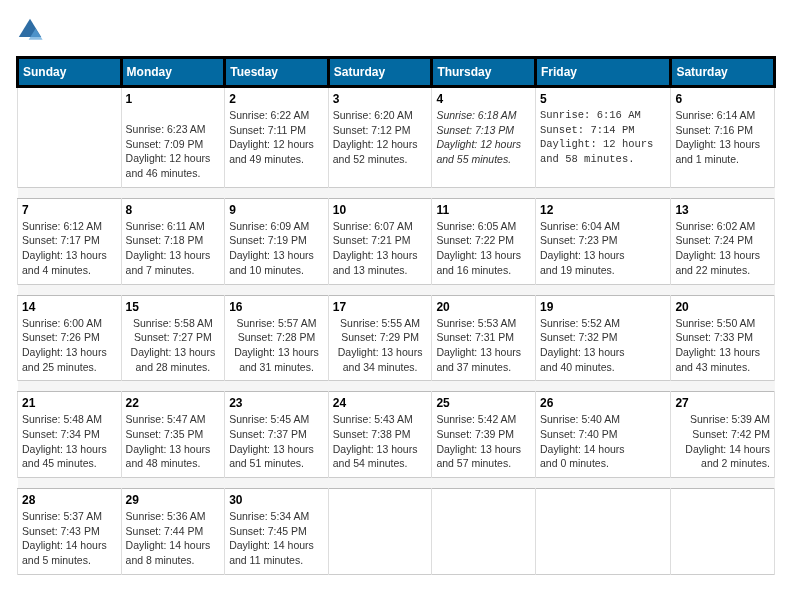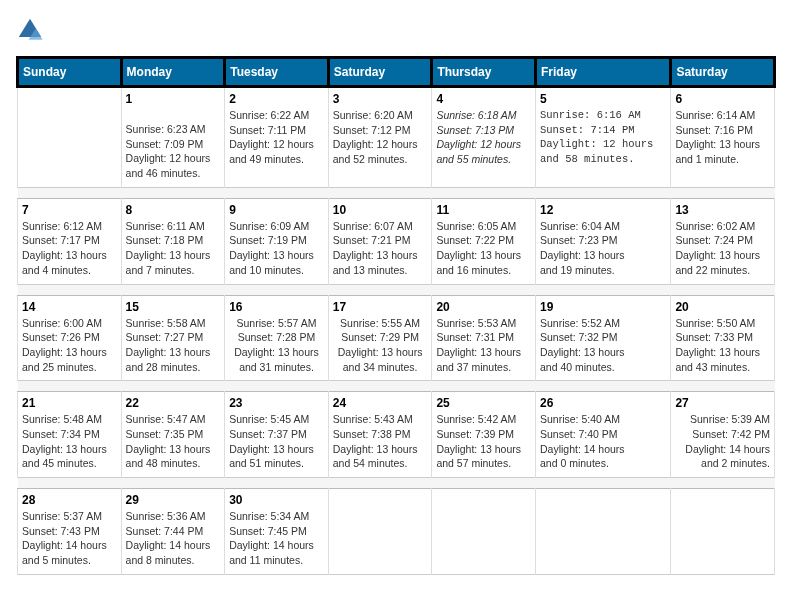--- a/index.html
+++ b/index.html
@@ -241,21 +241,21 @@
       <tr class="week-row">
         <td>
           <div class="cell-day">14</div>
           <div class="cell-info" style="white-space: pre-line;">Sunrise: 6:00 AM
 Sunset: 7:26 PM
 Daylight: 13 hours
 and 25 minutes.</div>
         </td>
         <td>
           <div class="cell-day">15</div>
-          <div class="cell-info" style="white-space: pre-line;">Sunrise: 5:58 AM
+          <div class="cell-info" style="white-space: pre-line; text-align: center;">Sunrise: 5:58 AM
 Sunset: 7:27 PM
 Daylight: 13 hours
 and 28 minutes.</div>
         </td>
         <td>
           <div class="cell-day">16</div>
           <div class="cell-info" style="white-space: pre-line; text-align: center;">Sunrise: 5:57 AM
 Sunset: 7:28 PM
 Daylight: 13 hours
 and 31 minutes.</div>

